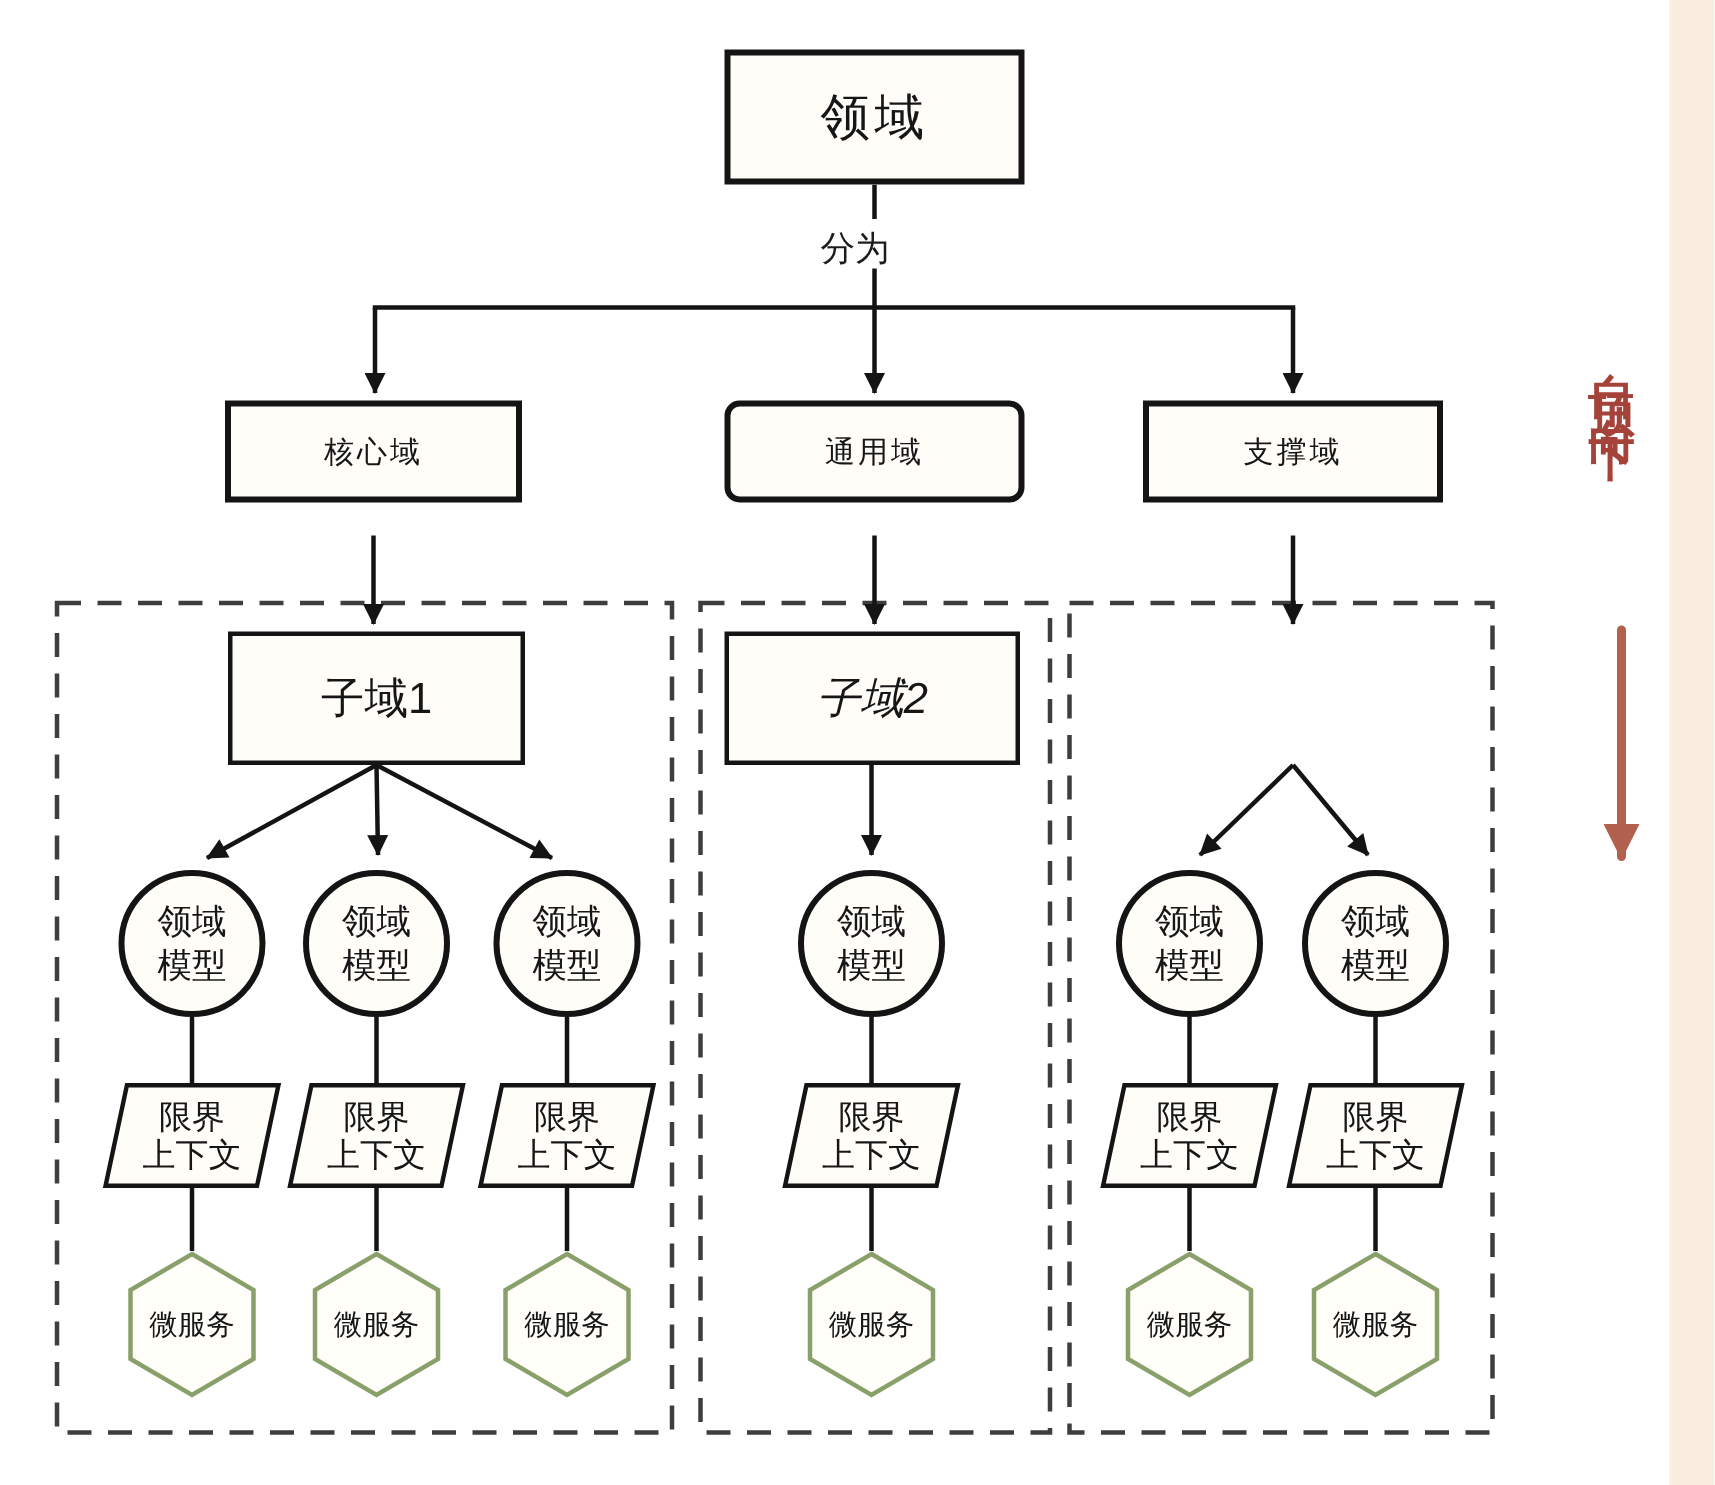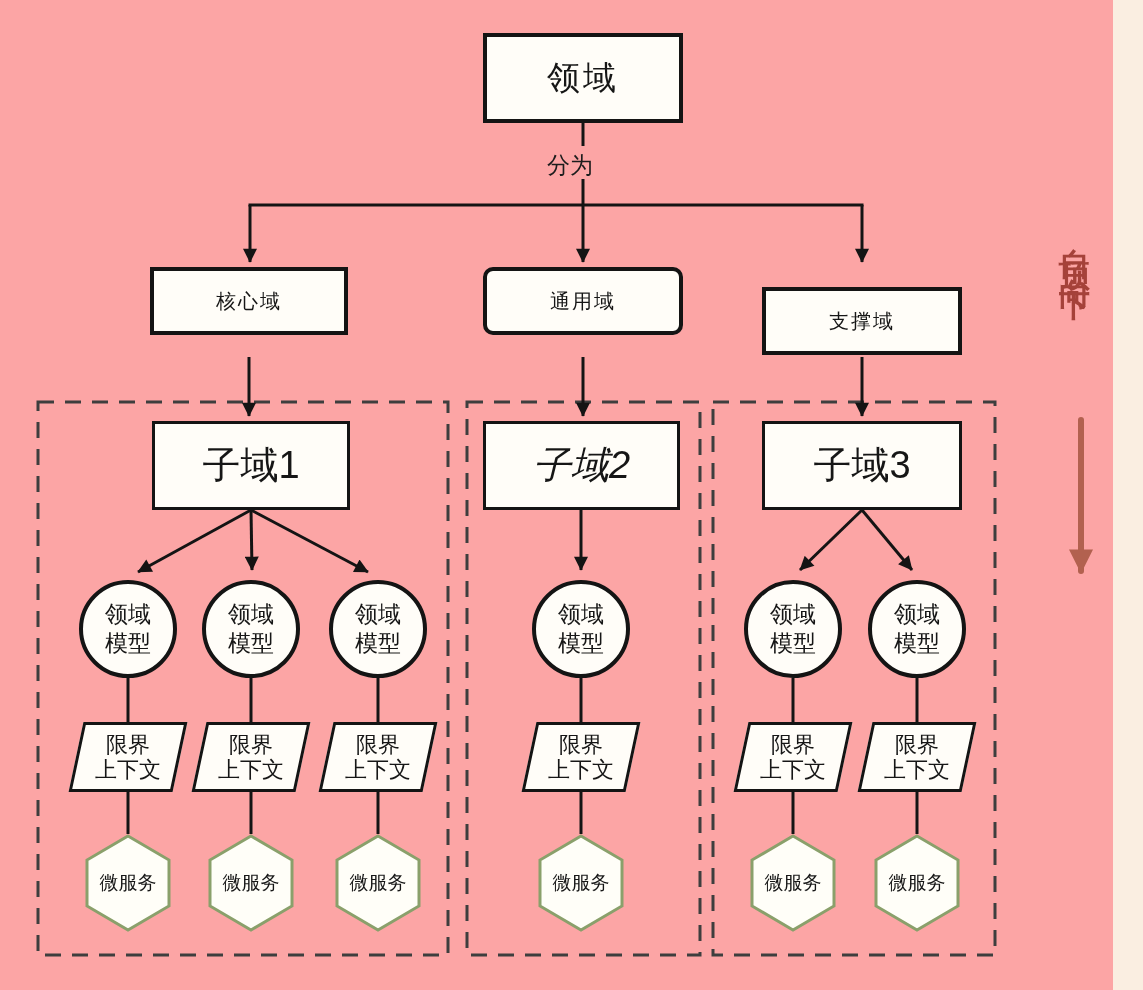--- a/index.html
+++ b/index.html
@@ -3,42 +3,42 @@
 <meta charset="utf-8">
 <style>
   html,body{margin:0;padding:0;}
   body{
     font-family:"Liberation Sans","DejaVu Sans",sans-serif;
     background:#f6e2d2;
   }
   #canvas{
     position:relative;
     width:1143px;height:990px;
-    background:#fca5a5;
+    background:#ffffff;
     overflow:hidden;
   }
   #edge-strip{
     position:absolute;right:0;top:0;width:30px;height:990px;
     background:#faeee1;z-index:0;
   }
   svg.layer{position:absolute;left:0;top:0;z-index:1;}
   .node{
     position:absolute;z-index:2;
     display:flex;align-items:center;justify-content:center;
     box-sizing:border-box;
     color:#161616;
     text-align:center;
   }
   .rect{
     background:#fffdf8;
     border:4px solid #141414;
   }
   .root-box{left:483px;top:33px;width:200px;height:90px;font-size:33px;letter-spacing:3px;}
   .domain-box{top:267px;width:200px;height:68px;font-size:20px;letter-spacing:2px;}
-  .sub-box{top:421px;width:198px;height:89px;font-size:38px;border-width:3px;}
+  .sub-box{top:421px;width:198px;height:89px;font-size:29px;border-width:3px;}
   .edge-label{
     position:absolute;z-index:2;color:#1c1c1c;
     font-size:23px;text-align:left;
   }
   .circle{
     width:98px;height:98px;top:580px;
     background:#fffdf8;
     border:4px solid #141414;
     border-radius:50%;
     font-size:23px;line-height:1.25;
@@ -135,33 +135,30 @@
   </div>
 
   <div class="edge-label" style="left:547px;top:150px;width:72px;">分为</div>
 
   <div class="node rect domain-box" style="left:150px;width:198px;">
     <span>核心域</span>
   </div>
   <div class="node rect domain-box" style="left:483px;border-radius:10px;">
     <span>通用域</span>
   </div>
-  <div class="node rect domain-box" style="left:762px;margin-top:20px;">
+  <div class="node rect domain-box" style="left:762px;">
     <span>支撑域</span>
   </div>
 
   <div class="node rect sub-box" style="left:152px;">
     <span>子域1</span>
   </div>
   <div class="node rect sub-box" style="left:483px;width:197px;font-style:italic;">
     <span>子域2</span>
   </div>
-  <div class="node rect sub-box" style="left:762px;width:200px;">
-    <span>子域3</span>
-  </div>
 
   <div class="node circle" style="left:79px;">
     <div>
         <div>领域</div>
         <div>模型</div>
       </div>
   </div>
   <div class="node circle" style="left:202px;">
     <div>
         <div>领域</div>

